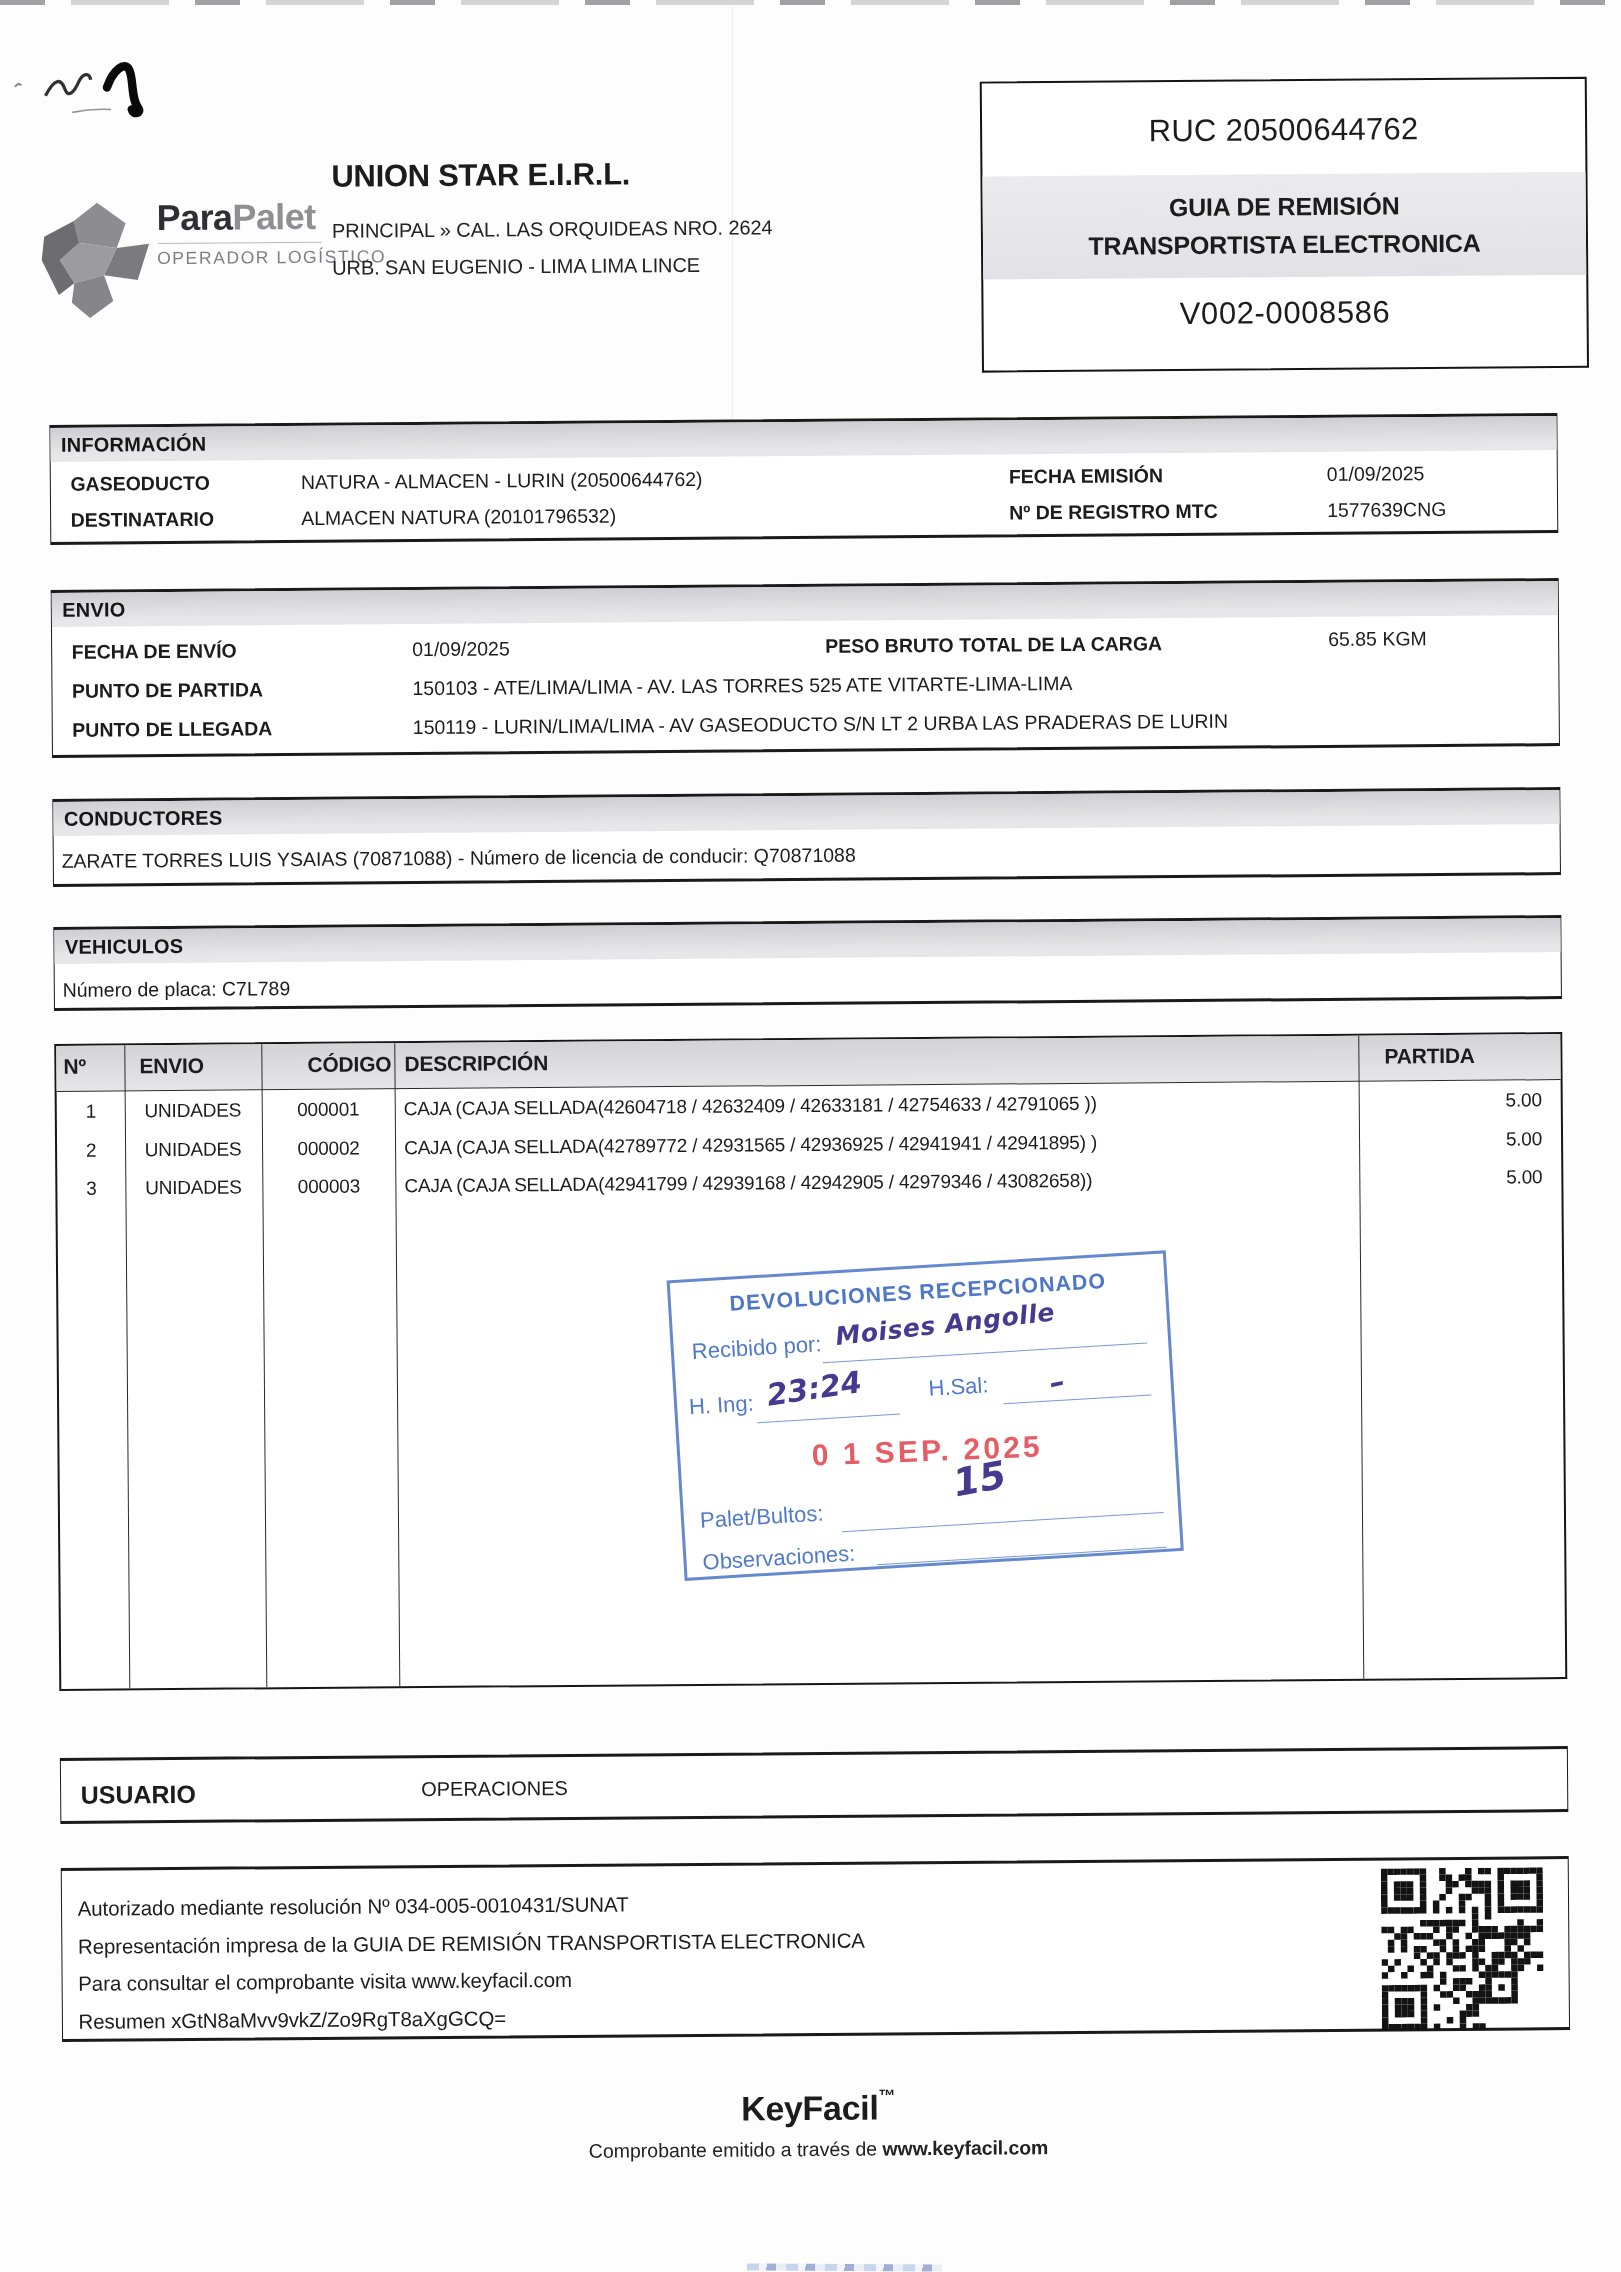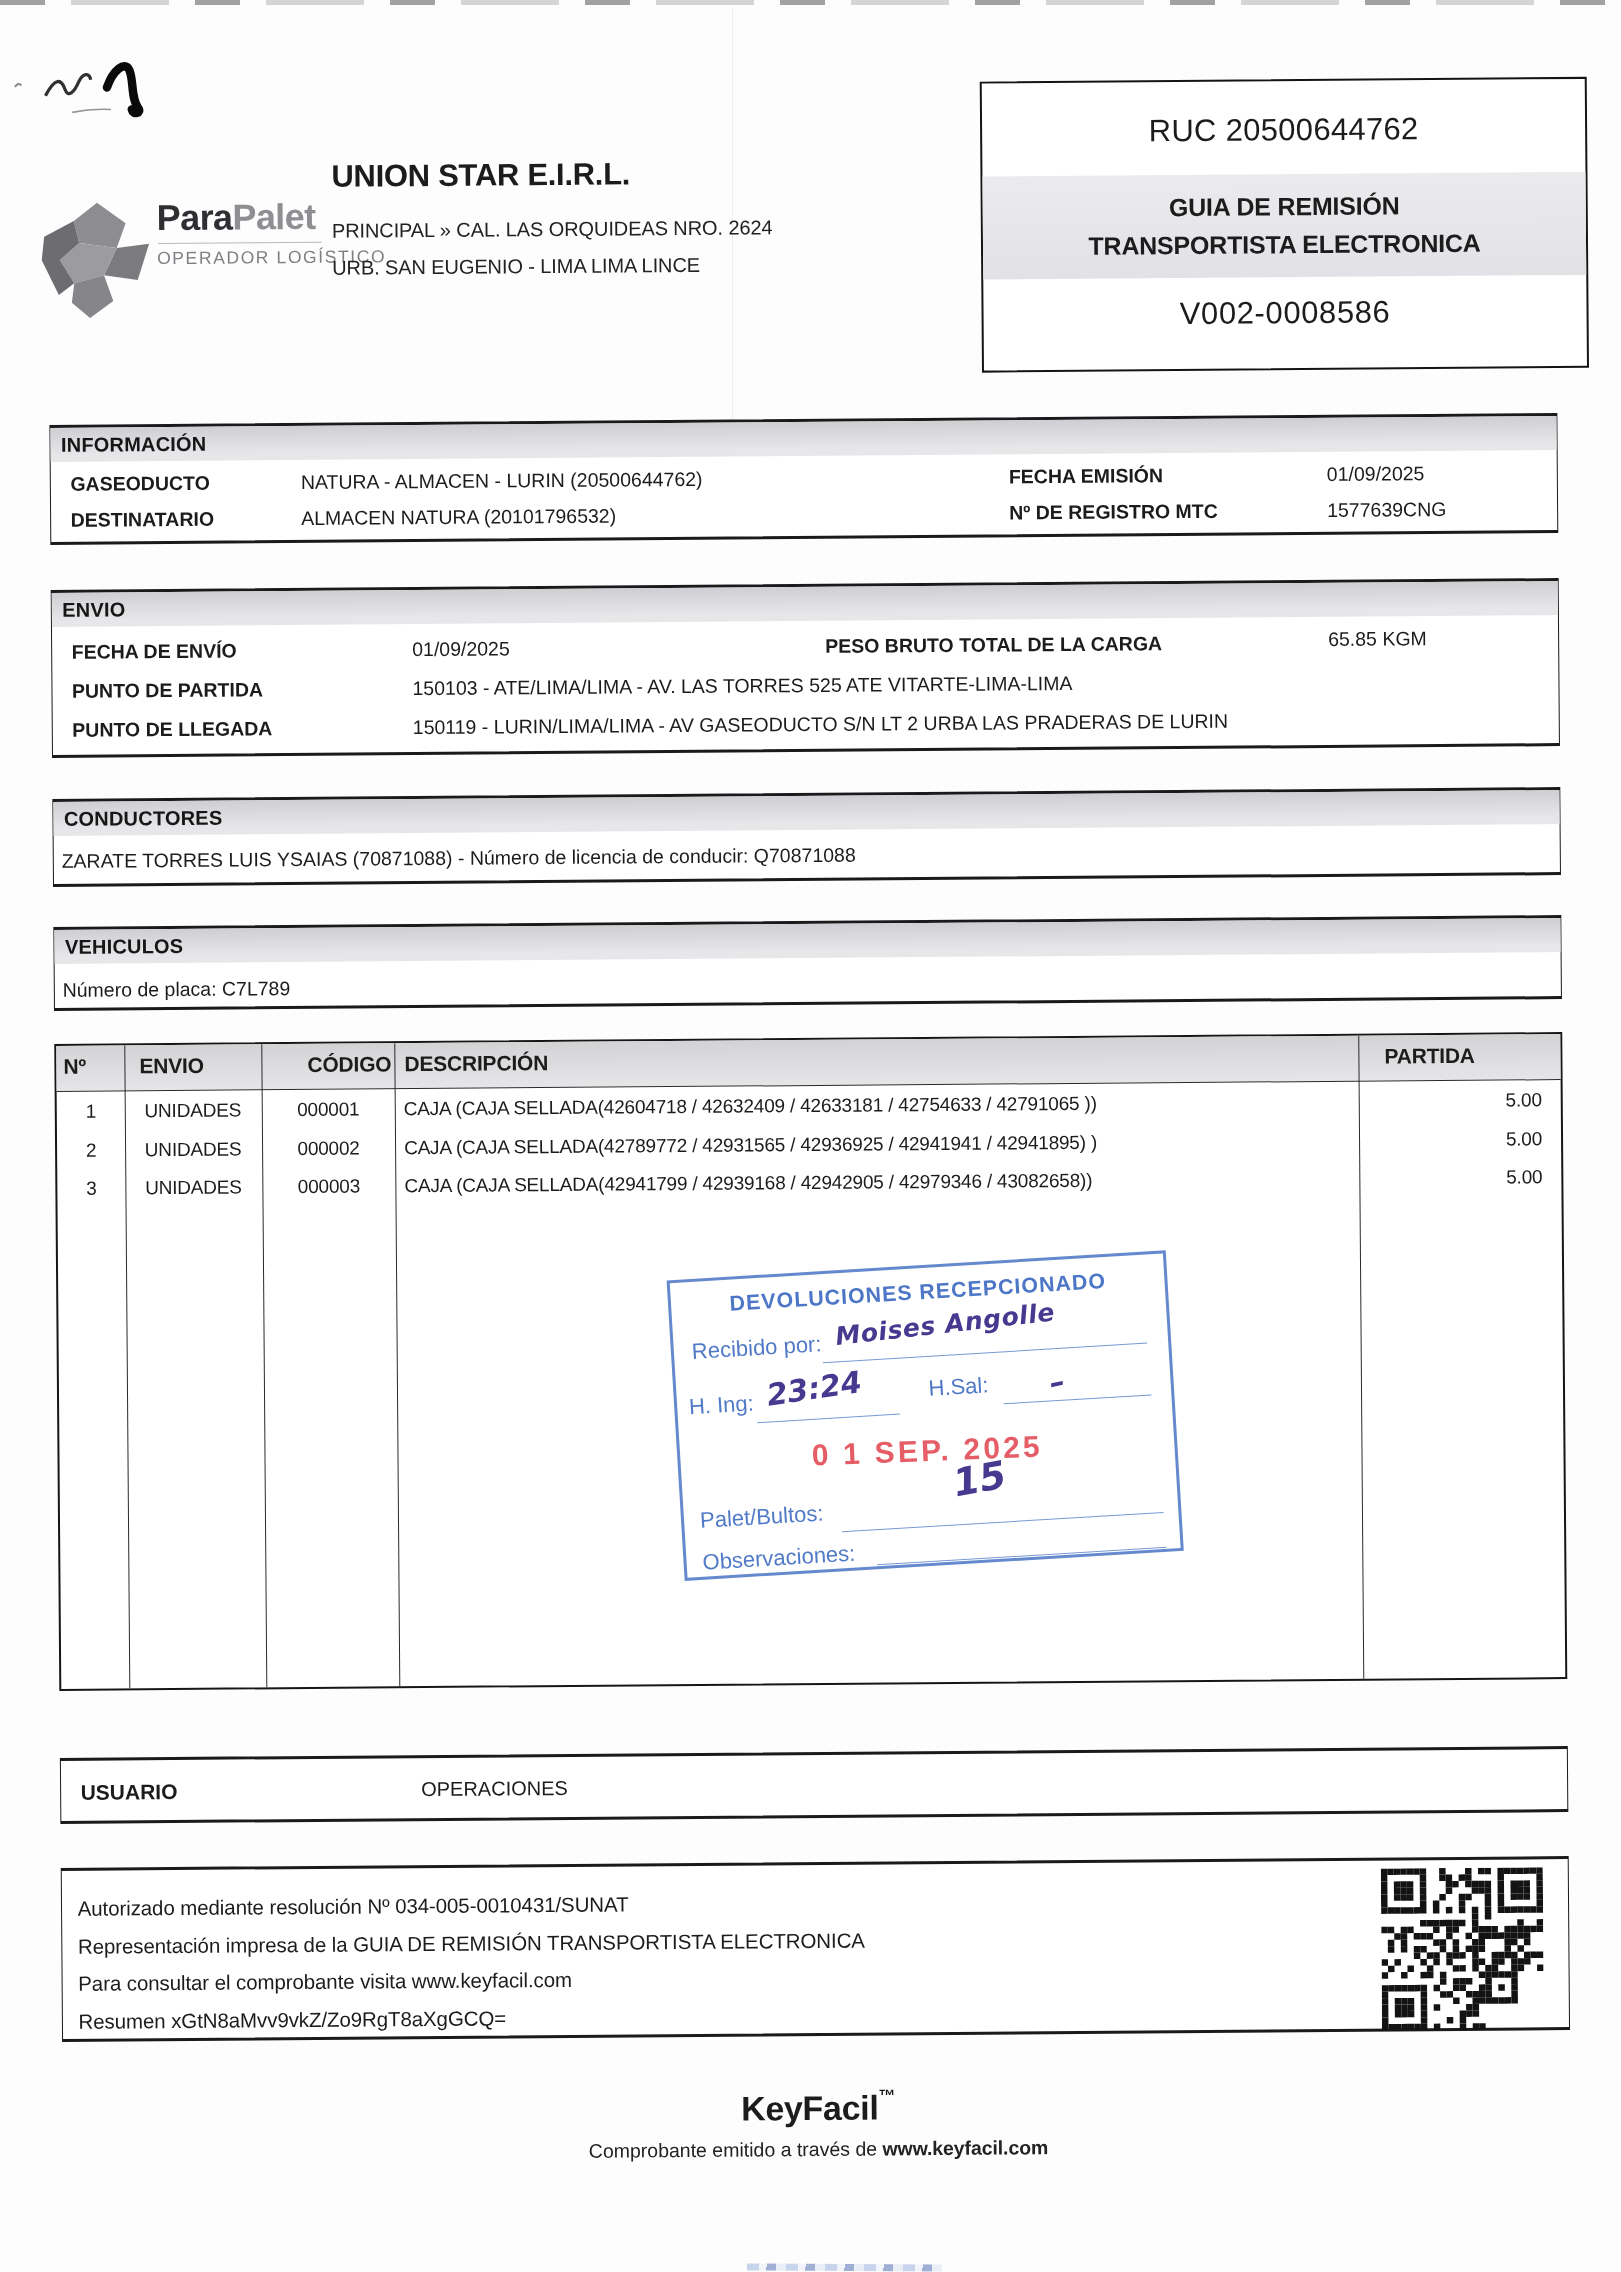--- a/index.html
+++ b/index.html
@@ -94,21 +94,21 @@
   .stamp-title{position:absolute;left:0;right:0;top:11.7px;text-align:center;font-size:21.4px;font-weight:600;letter-spacing:1px;opacity:.92;}
   .st-lbl{position:absolute;font-size:22px;opacity:.9;}
   .st-line{position:absolute;border-bottom:1.9px solid rgba(62,108,194,.7);}
   .ink{position:absolute;color:#47398f;font-style:italic;font-weight:bold;font-family:"DejaVu Sans",sans-serif;}
   .date-stamp{
     position:absolute;left:0;right:0;top:166px;text-align:center;transform:rotate(1.2deg);
     color:#e4555e;font-size:30px;font-weight:bold;letter-spacing:3.2px;opacity:.95;
   }
 
   
-  .usuario-lbl{left:19.5px;top:19.5px;font-size:21px;}
+  .usuario-lbl{left:19.5px;top:19.5px;font-size:25px;}
   .usuario-val{left:360px;top:20px;font-size:20px;}
   .auth-line{position:absolute;left:15.6px;font-size:20.5px;letter-spacing:-0.1px;white-space:nowrap;}
   .qr{position:absolute;left:1319px;top:7.8px;}
   .brand-footer{position:absolute;left:0;right:0;top:2087px;text-align:center;font-size:34px;font-weight:bold;letter-spacing:-0.3px;}
   .brand-footer sup{font-size:17px;vertical-align:18px;}
   .brand-tagline{position:absolute;left:0;right:0;top:2138px;text-align:center;font-size:19.5px;color:#222;}
   .brand-tagline b{letter-spacing:-0.1px;}
 </style>
 </head>
 <body>

